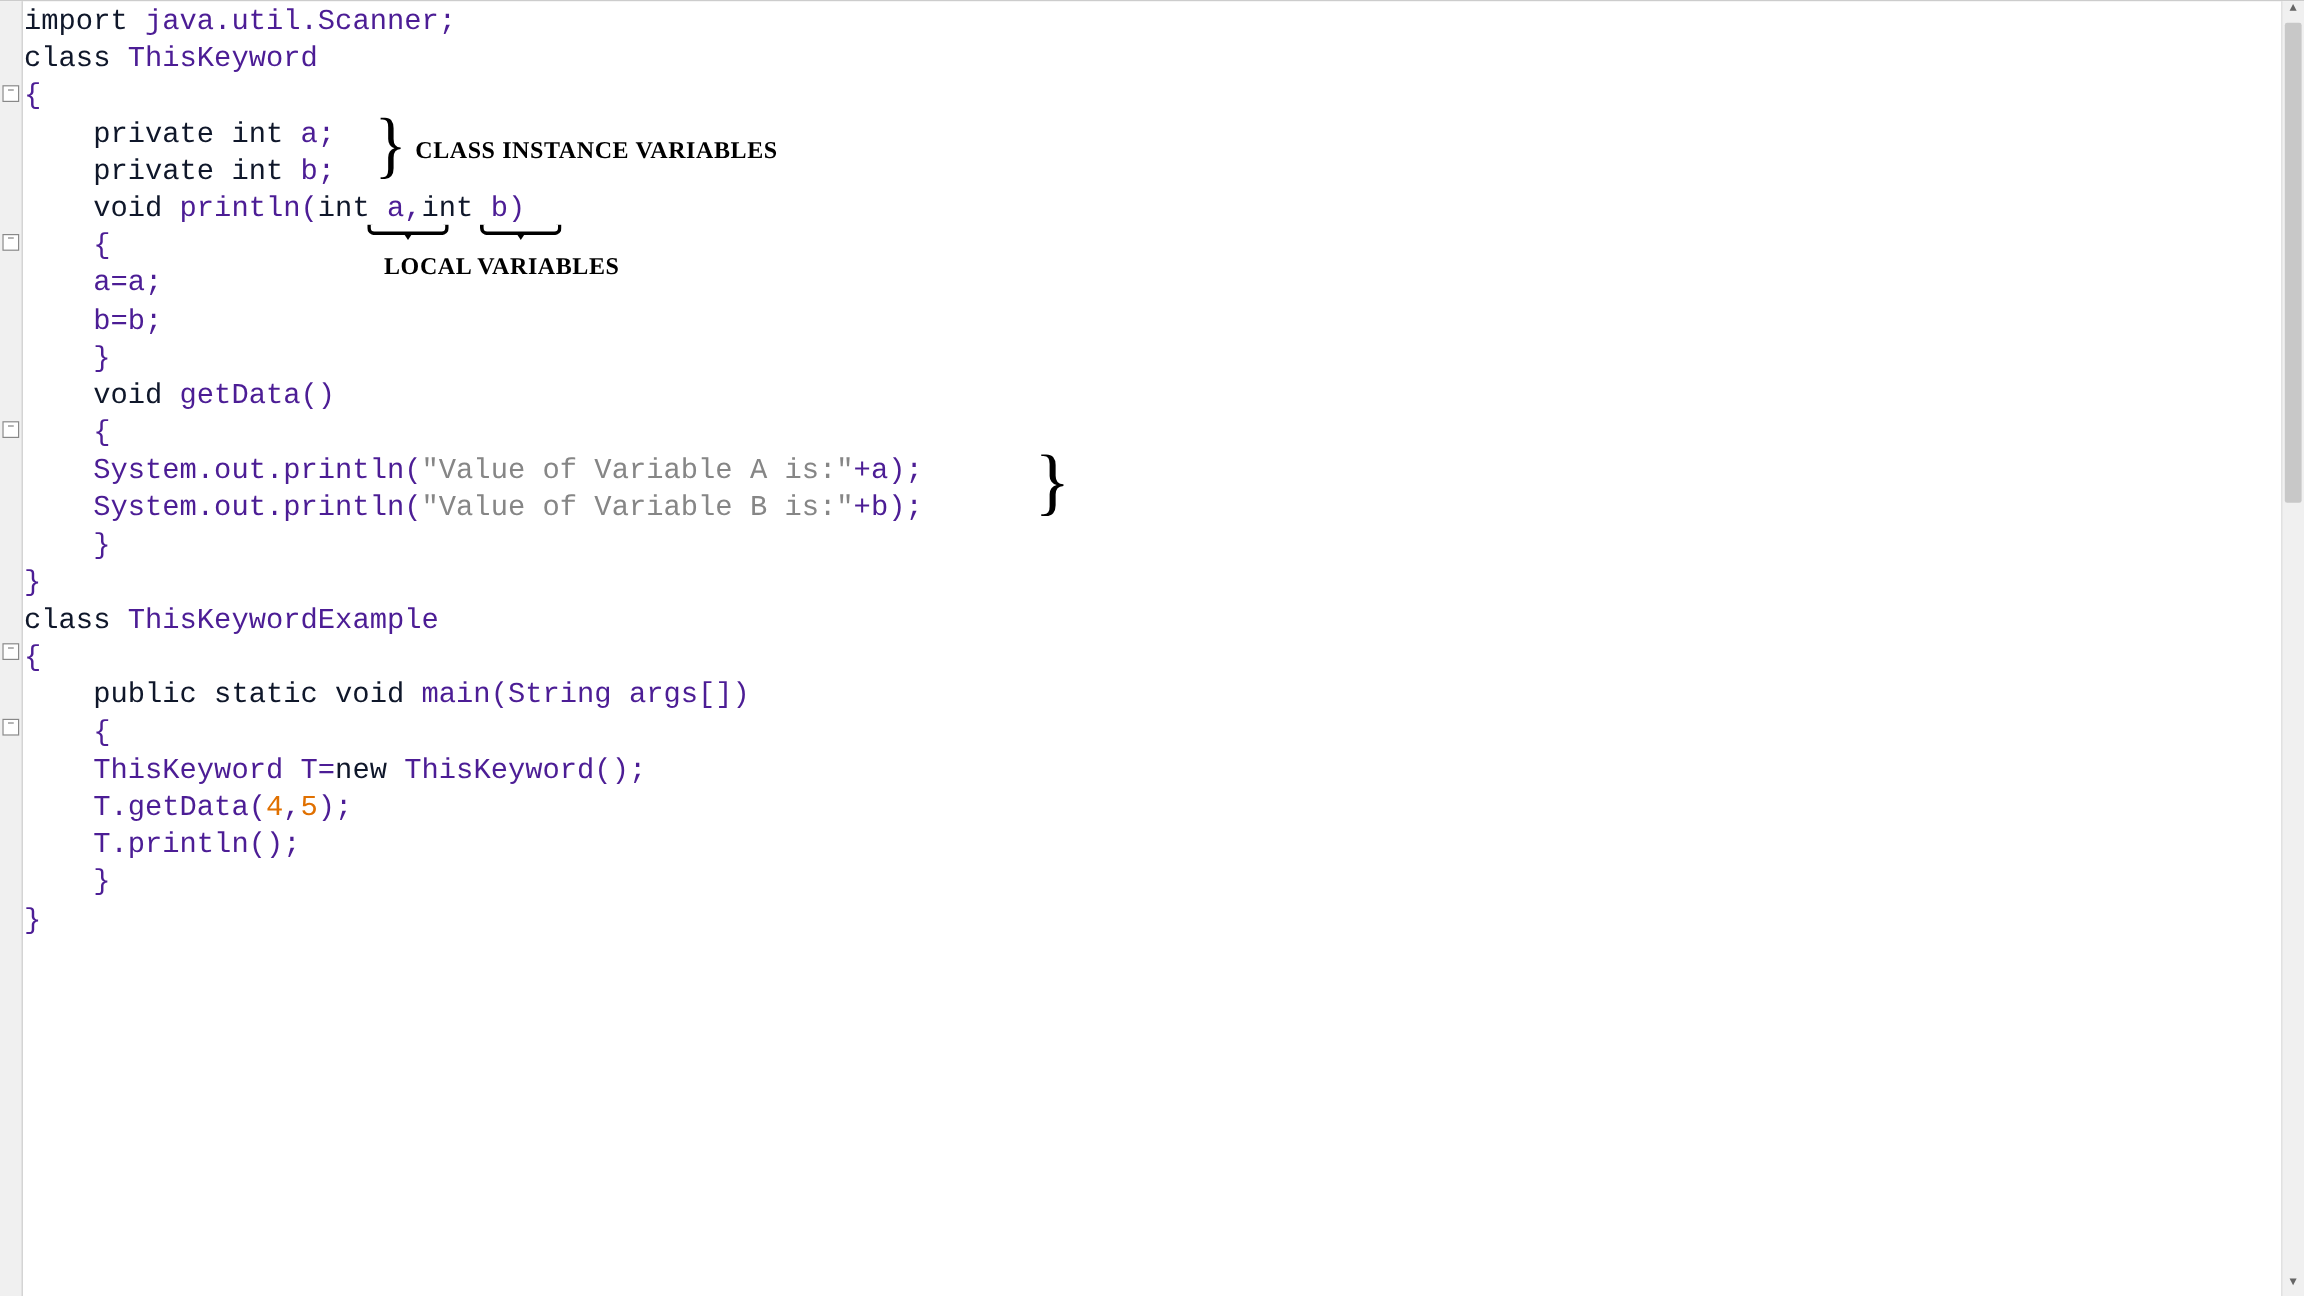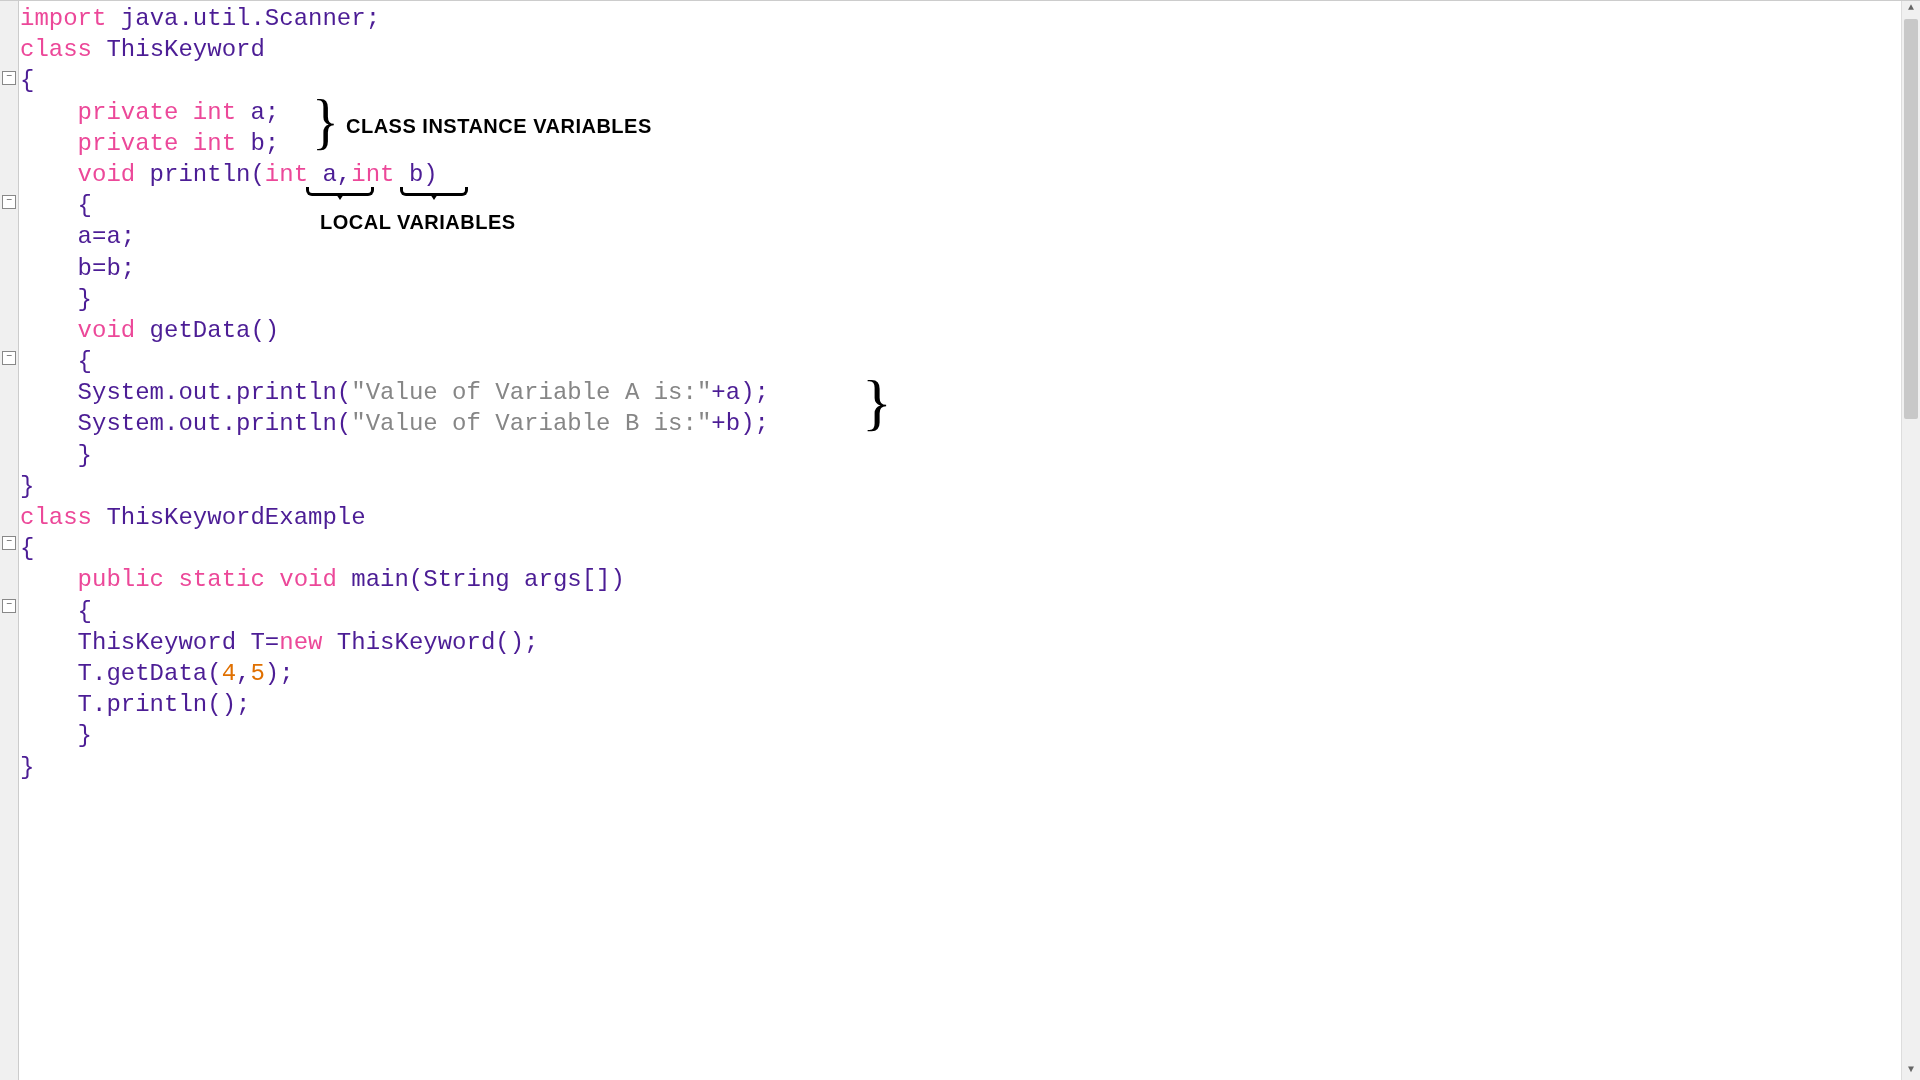--- a/index.html
+++ b/index.html
@@ -38,27 +38,27 @@
     line-height: 10px;
     text-align: center;
     color: #555;
   }
   .code {
     position: absolute;
     left: 20px;
     top: 2px;
     white-space: pre;
   }
-  .kw { color: #ec4899; }
+  .kw { color: #0f172a; }
   .str { color: #868686; }
   .num { color: #e07000; }
   .txt { color: #4c1d95; }
   .annotation {
     position: absolute;
-    font-family: Liberation Sans, sans-serif;
+    font-family: Liberation Serif, serif;
     font-weight: 900;
     font-size: 20px;
     letter-spacing: 0.5px;
     color: #000;
   }
   .brace-right {
     position: absolute;
     font-size: 56px;
     font-family: serif;
     color: #000;

